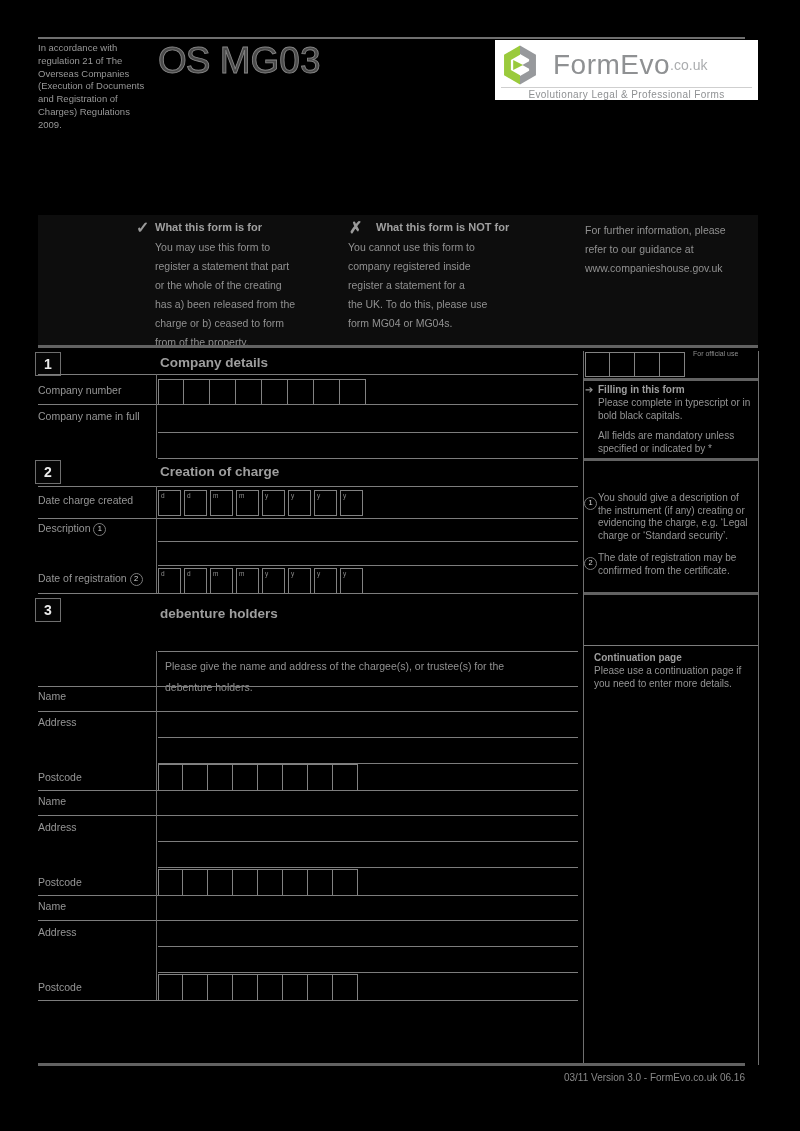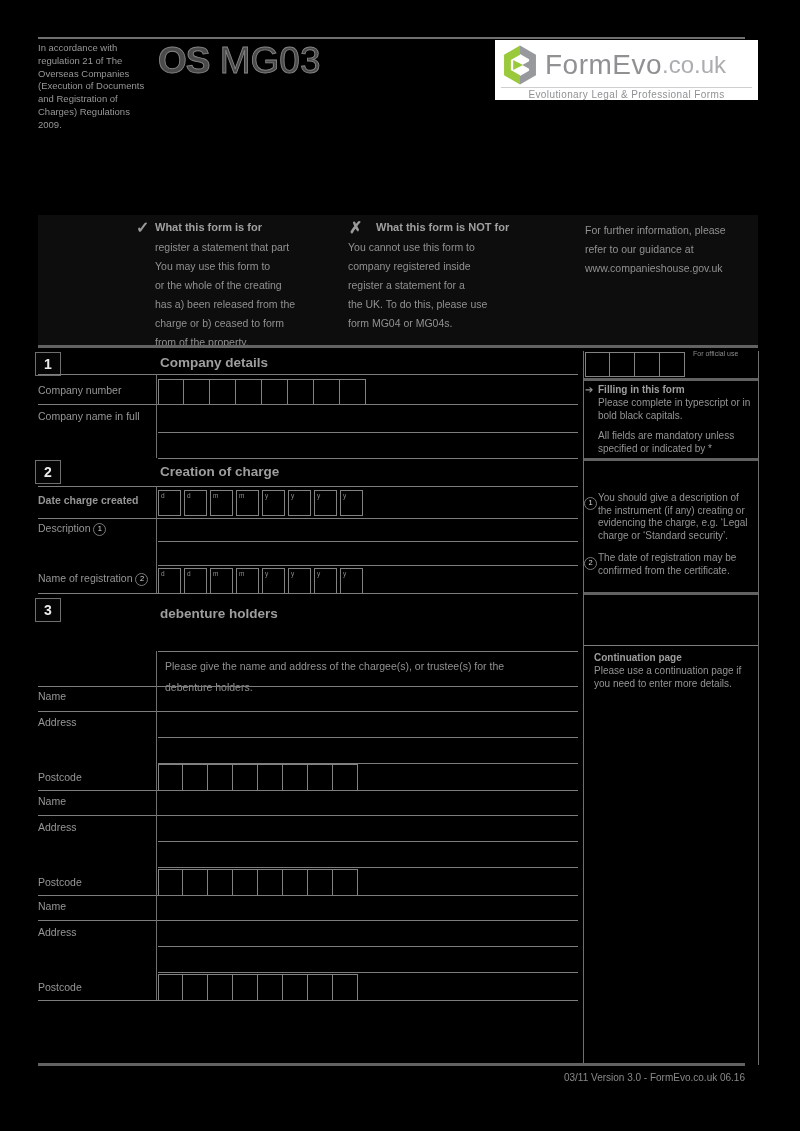--- a/index.html
+++ b/index.html
@@ -17,39 +17,39 @@
   .label{position:absolute;left:38px;font-size:10.5px;color:#969696;}
   .cells{position:absolute;display:flex;}
   .cell{width:26px;height:26px;border:1px solid #828282;box-sizing:border-box;background:transparent;}
   .cell + .cell{border-left:none;}
   .dcell{width:23px;height:26px;border:1px solid #828282;box-sizing:border-box;margin-right:3px;position:relative;}
   .dcell span{position:absolute;top:1px;left:2px;font-size:6.5px;color:#8f8f8f;}
   .ocell{width:25px;height:25px;border:1px solid #828282;box-sizing:border-box;}
   .ocell + .ocell{border-left:none;}
   .reg{position:absolute;left:38px;top:42px;width:115px;font-size:9.5px;line-height:12.8px;color:#989898;}
   .bigtitle{position:absolute;left:158px;top:40px;font-size:37px;color:#4a4a4a;-webkit-text-stroke:0.9px #858585;}
-  .bigtitle .os{font-weight:700;letter-spacing:-1px;}
+  .bigtitle .os{font-weight:400;letter-spacing:-1px;}
   .bigtitle .mg{font-weight:300;}
   .subtitle{position:absolute;left:158px;top:96px;font-size:19px;font-weight:bold;line-height:26px;
             color:#555555;-webkit-text-stroke:0.5px #8a8a8a;}
   .infohead{font-size:11px;font-weight:bold;color:#a0a0a0;}
   .infobody{font-size:10.5px;line-height:19px;color:#919191;}
   .icon{position:absolute;font-size:16px;font-weight:bold;color:#9a9a9a;}
   .side{font-size:10px;line-height:12.5px;color:#949494;}
   .sidehead{font-weight:bold;color:#9e9e9e;}
   .tiny{font-size:7px;color:#8e8e8e;}
   .ref{display:inline-block;width:11px;height:11px;border:1px solid #7a7a7a;border-radius:50%;
        font-size:7.5px;line-height:10px;text-align:center;color:#dddddd;background:#000;vertical-align:1px;}
   .notetext{position:absolute;left:165px;font-size:10.5px;line-height:21px;color:#919191;}
   .footer{position:absolute;font-size:10px;color:#8a8a8a;}
   
   .logobox{position:absolute;left:495px;top:40px;width:263px;height:60px;background:#ffffff;}
   .logorow{position:absolute;left:6px;top:3px;height:44px;display:flex;align-items:center;}
-  .brand{font-size:28px;color:#8f9193;font-weight:500;letter-spacing:0.5px;margin-left:6px;}
-  .brandsuffix{font-size:24px;color:#abadaf;font-weight:400;}
+  .brand{font-size:28px;color:#8f9193;font-weight:500;letter-spacing:0.5px;margin-left:14px;}
+  .brandsuffix{font-size:14px;color:#abadaf;font-weight:400;}
   .logoline{position:absolute;left:6px;right:6px;top:47px;height:1px;background:#cfcfcf;}
   .tagline{position:absolute;left:6px;right:6px;top:49px;text-align:center;font-size:10px;color:#8f9193;letter-spacing:0.4px;}
 </style>
 </head>
 <body>
 
 <div id="page">
 
   <div class="hline top" style="left:38px;top:37px;width:707px;"></div>
 
@@ -81,22 +81,22 @@
         <span class="brandsuffix">.co.uk</span>
     </div>
     <div class="logoline"></div>
     <div class="tagline">Evolutionary Legal &amp; Professional Forms</div>
   </div>
 
   <div class="panel" style="left:38px;top:215px;width:720px;height:130px;"></div>
   <div class="icon" style="left:136px;top:218px;">✓</div>
   <div class="abs infohead" style="left:155px;top:221px;">What this form is for</div>
   <div class="abs infobody" style="left:155px;top:238px;width:200px;">
+    <div>You may use this form to</div>
     <div>register a statement that part</div>
-    <div>You may use this form to</div>
     <div>or the whole of the creating</div>
     <div>has a) been released from the</div>
     <div>charge or b) ceased to form</div>
     <div>from of the property.</div>
   </div>
   <div class="icon" style="left:349px;top:218px;">✗</div>
   <div class="abs infohead" style="left:368px;top:221px;margin-left:8px;">What this form is NOT for</div>
   <div class="abs infobody" style="left:348px;top:238px;width:205px;">
     <div>You cannot use this form to</div>
     <div>company registered inside</div>
@@ -151,21 +151,21 @@
   <div class="abs side" style="left:598px;top:430px;width:158px;">
     <div>All fields are mandatory unless</div>
     <div>specified or indicated by *</div>
   </div>
   <div class="hline thick" style="left:583px;top:458px;width:175px;"></div>
 
   <div class="numbox" style="top:460px;">2</div>
   <div class="sechead" style="top:464px;">Creation of charge</div>
   <div class="hline" style="left:38px;top:486px;width:540px;"></div>
 
-  <div class="label" style="top:494px;font-weight:bold;">Date charge created</div>
+  <div class="label" style="top:494px;">Date charge created</div>
   <div class="cells" style="left:158px;top:490px;">
     <div class="dcell">
         <span>d</span>
       </div>
     <div class="dcell">
         <span>d</span>
       </div>
     <div class="dcell">
         <span>m</span>
       </div>
@@ -188,21 +188,21 @@
   <div class="hline" style="left:38px;top:518px;width:540px;"></div>
 
   <div class="label" style="top:522px;">
     <span>Description</span>
     <span class="ref">1</span>
   </div>
   <div class="hline" style="left:158px;top:541px;width:420px;"></div>
   <div class="hline" style="left:158px;top:565px;width:420px;"></div>
 
   <div class="label" style="top:572px;">
-    <span>Name of registration</span>
+    <span>Date of registration</span>
     <span class="ref">2</span>
   </div>
   <div class="cells" style="left:158px;top:568px;">
     <div class="dcell">
         <span>d</span>
       </div>
     <div class="dcell">
         <span>d</span>
       </div>
     <div class="dcell">

